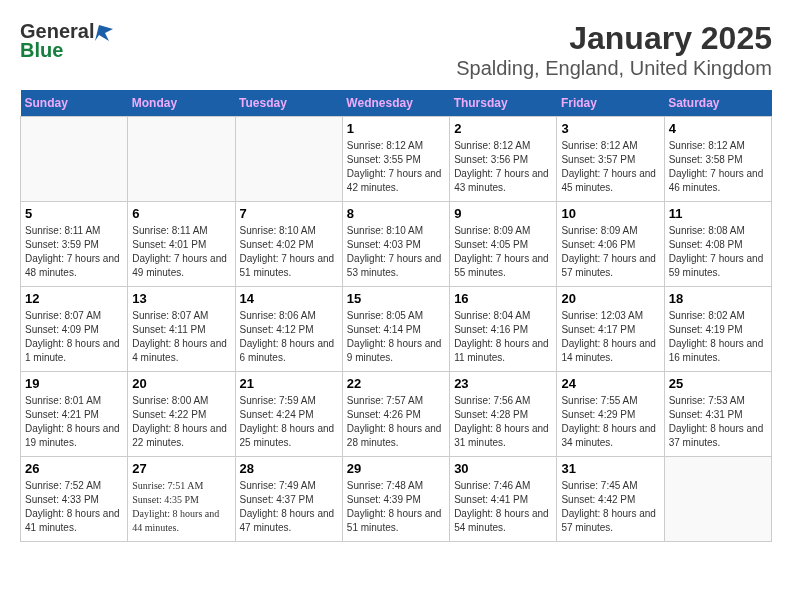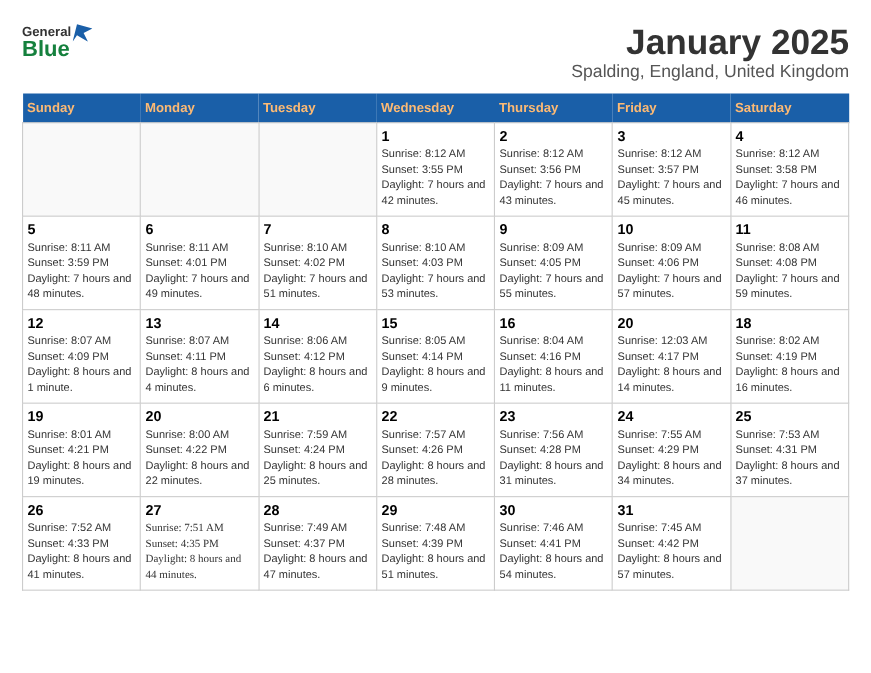--- a/index.html
+++ b/index.html
@@ -23,31 +23,31 @@
     }
     .title-section {
       text-align: right;
     }
     .calendar-title {
       font-size: 32px;
       font-weight: bold;
       color: #333;
     }
     .calendar-subtitle {
-      font-size: 16px;
+      font-size: 20px;
       color: #555;
     }
     .calendar-table {
       width: 100%;
       border-collapse: collapse;
       font-size: 11px;
     }
     .calendar-table th {
       background-color: #1a5fa8;
-      color: #fdba74;
+      color: #f0abfc;
       padding: 6px 4px;
       text-align: left;
       font-size: 12px;
       font-weight: bold;
     }
     .calendar-table td {
       border: 1px solid #ccc;
       vertical-align: top;
       padding: 4px;
       height: 85px;
@@ -67,21 +67,21 @@
       color: #333;
       line-height: 1.4;
     }
   </style>
 </head>
 <body>
 
 <div class="header">
   <div class="logo">
     <div style="display:flex;align-items:center;">
-      <span style="font-size:12px;font-weight:bold;color:#333;">General</span>
+      <span style="font-size:20px;font-weight:bold;color:#333;">General</span>
       <svg width="18" height="18" viewBox="0 0 18 18" style="margin:0 1px;">
         <polygon points="4,2 18,6 10,10 14,18 4,12 0,18" fill="#1a5fa8"></polygon>
       </svg>
     </div>
     <span style="font-size:20px;font-weight:bold;color:#15803d;margin-top:-4px;">Blue</span>
   </div>
   <div class="title-section">
     <div class="calendar-title">January 2025</div>
     <div class="calendar-subtitle">Spalding, England, United Kingdom</div>
   </div>

